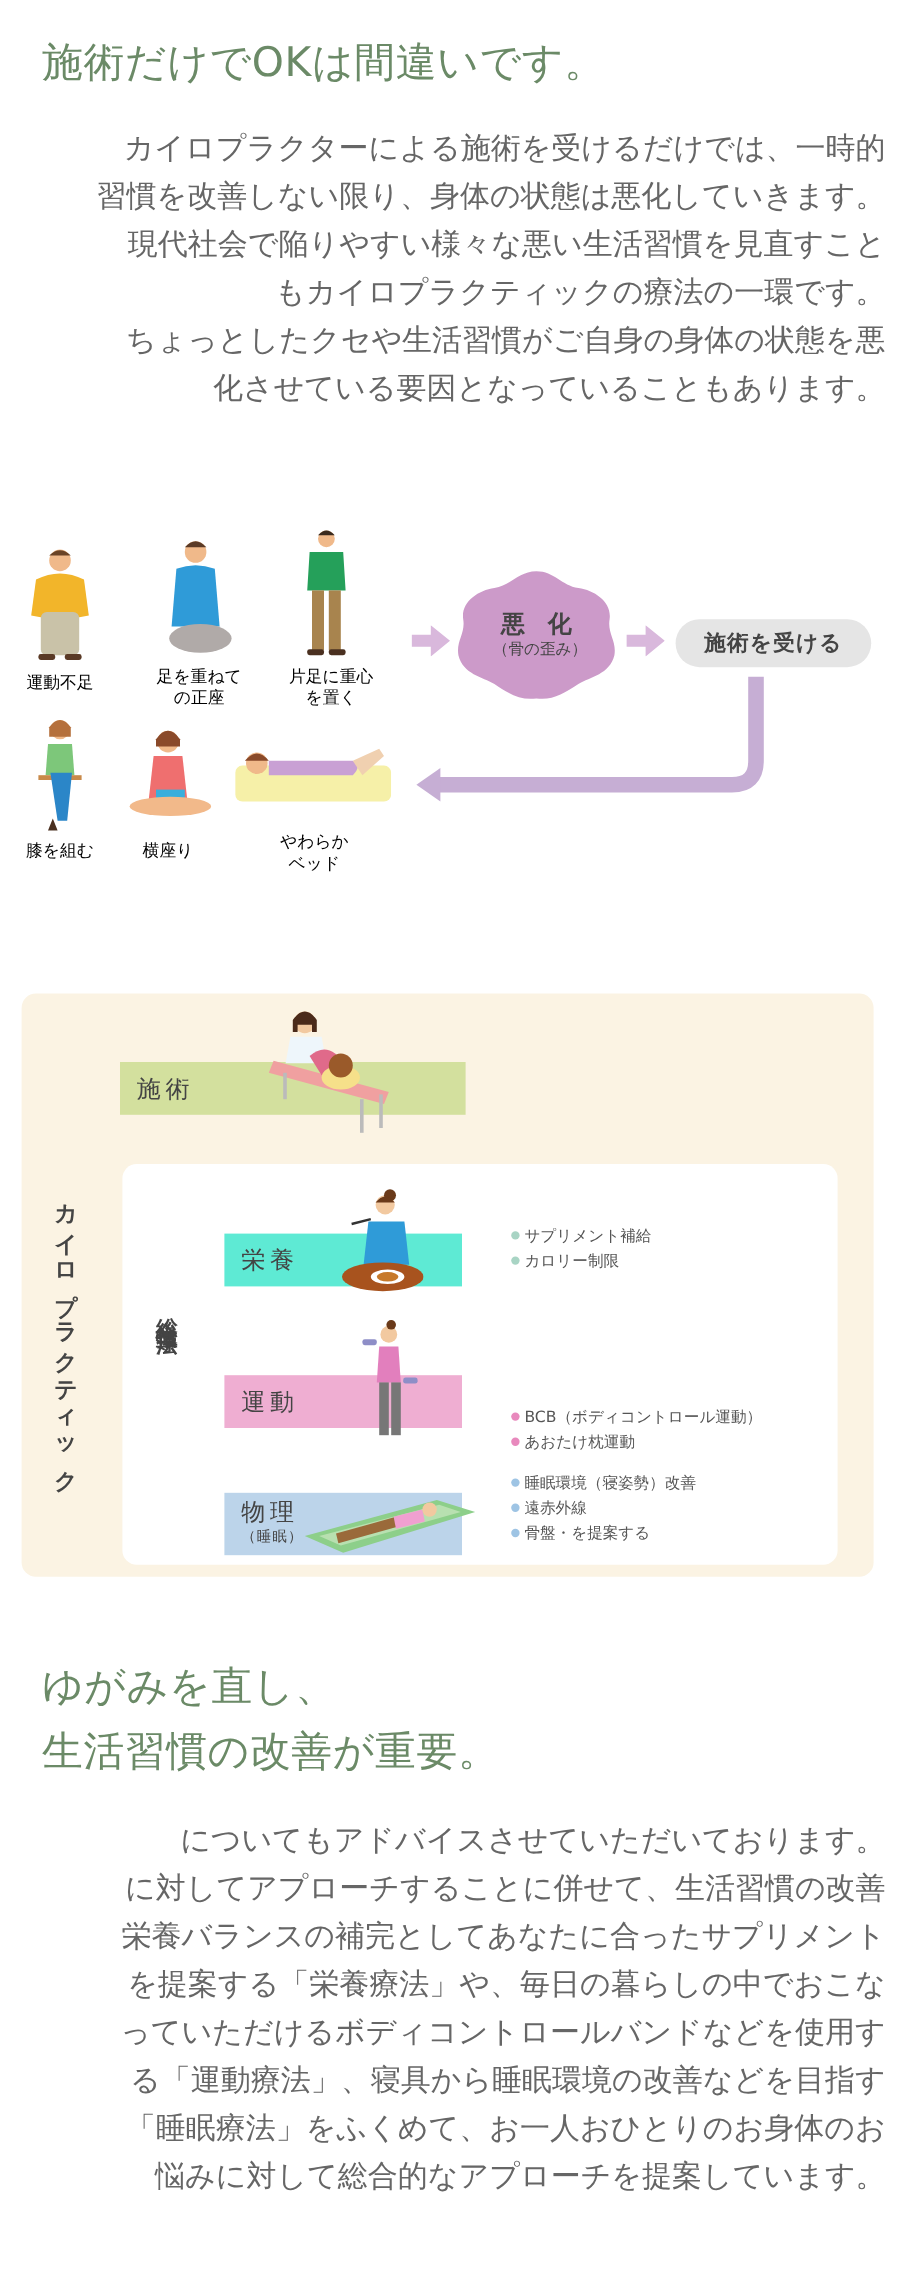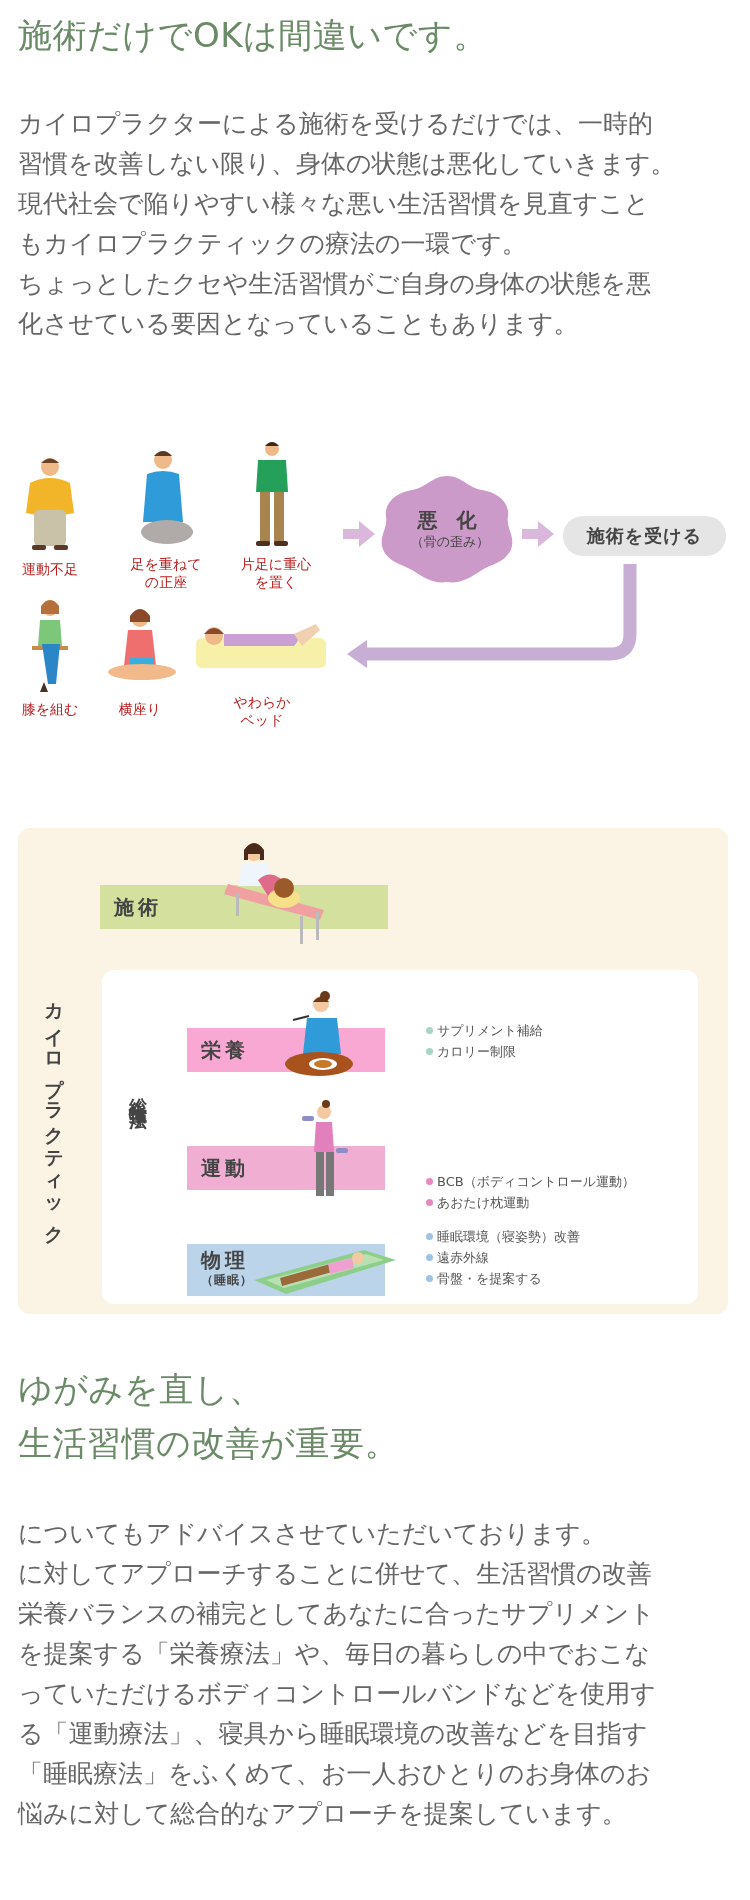--- a/index.html
+++ b/index.html
@@ -1,36 +1,36 @@
 <!DOCTYPE html>
 <html><head>
   <meta charset="utf-8">
   <style>
     html, body { margin: 0; padding: 0; background: #ffffff; }
     body { width: 750px; height: 1900px; position: relative; overflow: hidden;
       font-family: "DejaVu Sans", "Liberation Sans", sans-serif; color: #5f5f5f; }
-    .heading { position: absolute; left: 18px; color: #6b8a67; font-size: 34px; line-height: 54px; font-weight: normal; margin: 0; letter-spacing: 0.5px; }
+    .heading { position: absolute; left: 18px; color: #6b8a67; font-size: 34px; line-height: 54px; font-weight: normal; margin: 17px; letter-spacing: 0.5px; }
     .para { position: absolute; left: 18px; width: 720px; font-size: 25px; line-height: 40px; color: #666666; margin: 0; }
-    .para span { display: block; white-space: nowrap; }
+    .para span { display: block; white-space: nowrap; text-align: right; }
 
     
     .fig { position: absolute; }
-    .fig-label { position: absolute; font-size: 14px; color: #b91c1c; text-align: center; line-height: 18px; white-space: nowrap; }
+    .fig-label { position: absolute; font-size: 14px; color: #000000; text-align: center; line-height: 18px; white-space: nowrap; }
     .pill { position: absolute; left: 563px; top: 516px; width: 163px; height: 40px; border-radius: 22px; background: #e5e5e5;
       font-size: 18px; color: #444; display: flex; align-items: center; justify-content: center; font-weight: bold; letter-spacing: 1px; }
     .star-text { position: absolute; left: 380px; top: 507px; width: 140px; text-align: center; color: #444; }
     .star-text .t1 { font-size: 20px; font-weight: bold; letter-spacing: 6px; display: block; line-height: 26px; }
     .star-text .t2 { font-size: 13px; display: block; line-height: 18px; }
 
     
     .panel { position: absolute; left: 18px; top: 828px; width: 710px; height: 486px; background: #fbf3e3; border-radius: 12px; }
     .inner { position: absolute; left: 102px; top: 970px; width: 596px; height: 334px; background: #ffffff; border-radius: 12px; }
     .vlabel { position: absolute; writing-mode: vertical-rl; font-size: 19px; color: #444; letter-spacing: 3px; font-weight: bold; }
     .band { position: absolute; height: 44px; display: flex; align-items: center; padding-left: 14px; box-sizing: border-box;
-      font-size: 20px; color: #444; font-weight: bold; letter-spacing: 4px; }
+      font-size: 20px; color: #444; font-weight: normal; letter-spacing: 4px; }
     .bullets { position: absolute; font-size: 13px; color: #555; line-height: 21px; }
     .bullets div { white-space: nowrap; }
     .bullets .dot { display: inline-block; width: 7px; height: 7px; border-radius: 50%; margin-right: 4px; vertical-align: 1px; }
   </style>
 </head>
 <body>
 
 <h2 class="heading" style="top:8px;">施術だけでOKは間違いです。</h2>
 <div class="para" style="top:104px;">
   <span>カイロプラクターによる施術を受けるだけでは、一時的</span>
@@ -139,21 +139,21 @@
   <ellipse cx="62" cy="62" rx="16" ry="10" fill="#f6e08a"></ellipse>
     <circle cx="62" cy="52" r="10" fill="#9a5a2a"></circle>
   <rect x="14" y="58" width="3" height="22" fill="#bbb"></rect>
     <rect x="78" y="80" width="3" height="28" fill="#bbb"></rect>
     <rect x="94" y="76" width="3" height="28" fill="#bbb"></rect>
 </svg>
 
 <div class="inner"></div>
 <div class="vlabel" style="left:126px;top:1084px;font-size:18px;">総合指導法</div>
 
-<div class="band" style="left:187px;top:1028px;width:198px;background:#f9a8d4;">
+<div class="band" style="left:187px;top:1028px;width:198px;background:#5eead4;">
   <span>栄養</span>
 </div>
 <svg class="fig" style="left:283px;top:990px;" width="70" height="90" viewBox="0 0 70 90">
   <circle cx="38" cy="14" r="8" fill="#f2c9a0"></circle>
     <circle cx="42" cy="6" r="5" fill="#6a3a1a"></circle>
     <path d="M30 12 q8 -10 16 0z" fill="#6a3a1a"></path>
   <path d="M24 28 h30 l4 36 h-38z" fill="#2f9bd8"></path>
   <path d="M10 30 l16 -4" stroke="#333" stroke-width="2"></path>
   <ellipse cx="36" cy="74" rx="34" ry="12" fill="#a8531e"></ellipse>
   <ellipse cx="40" cy="74" rx="14" ry="6" fill="#fff"></ellipse>

